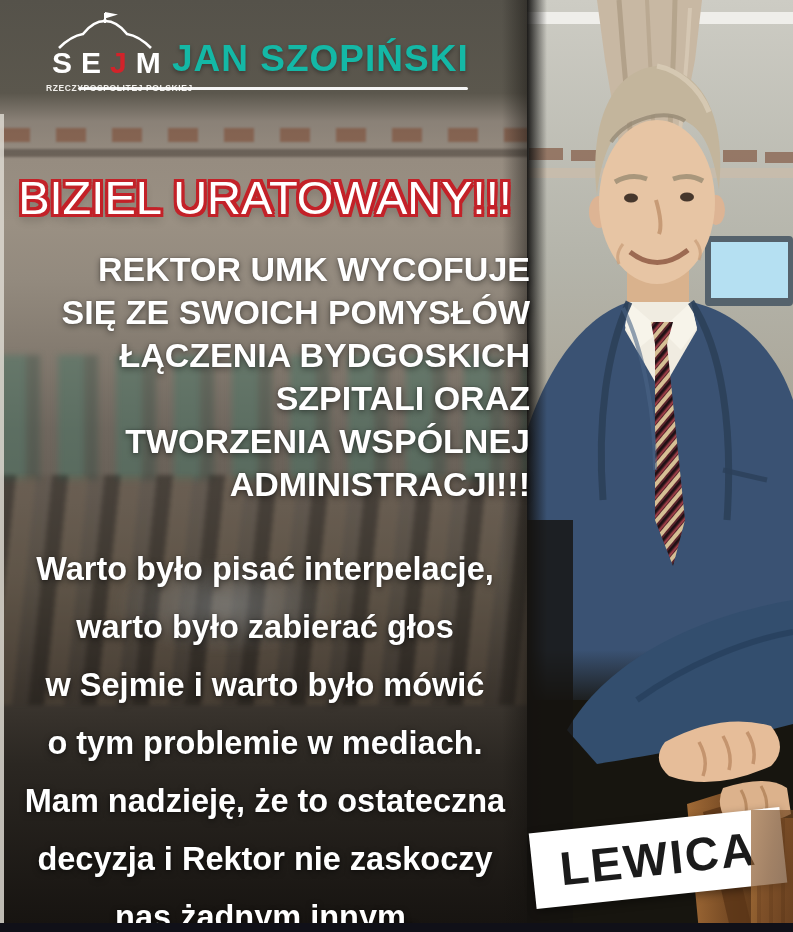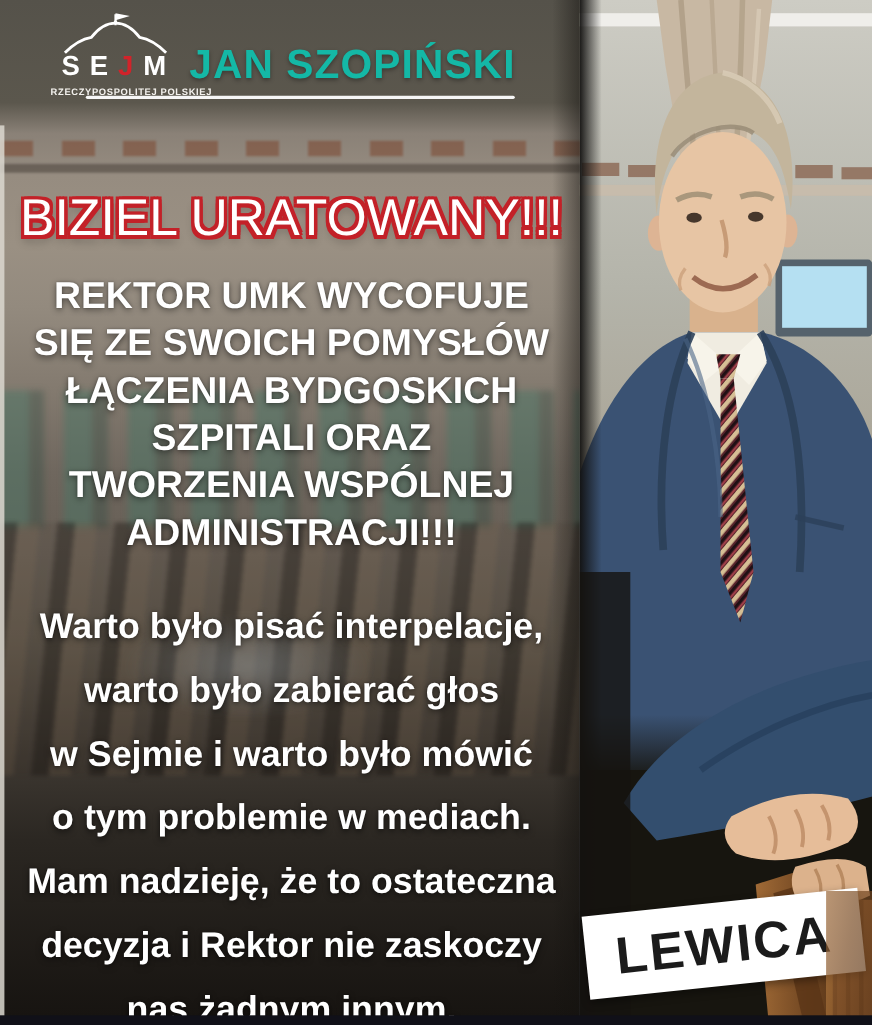--- a/index.html
+++ b/index.html
@@ -33,37 +33,37 @@
     background:linear-gradient(90deg, rgba(20,18,15,0) 0%, rgba(20,18,15,.55) 100%);}
   .left-sliver{position:absolute;left:0;top:114px;width:4px;height:818px;background:#dcd8d0;opacity:.85;}
   .bottom-bar{position:absolute;left:0;bottom:0;width:793px;height:9px;background:#101018;z-index:9;}
 
   
   .portrait{position:absolute;left:527px;top:0;width:266px;height:932px;display:block;}
 
   
   .logo{position:absolute;left:46px;top:10px;width:118px;text-align:center;z-index:5;}
   .logo-dome{display:block;margin:0 auto;}
-  .logo-word{color:#ffffff;font-weight:bold;font-size:25px;letter-spacing:9px;line-height:1;margin-top:-2px;text-indent:6px;}
+  .logo-word{color:#ffffff;font-weight:bold;font-size:30px;letter-spacing:9px;line-height:1;margin-top:-2px;text-indent:6px;}
   .logo-word .accent{color:#d2232a;}
   .logo-sub{color:#f2f0ec;font-size:8.5px;font-weight:bold;letter-spacing:.6px;margin-top:5px;white-space:nowrap;}
   .title{position:absolute;left:172px;top:38px;margin:0;color:#14b8a6;font-size:37px;font-weight:bold;letter-spacing:1px;z-index:5;
     text-shadow:0 2px 4px rgba(0,0,0,.35);text-align:center;}
   .rule{position:absolute;left:78px;top:87px;width:390px;height:3px;background:rgba(255,255,255,.95);border-radius:2px;z-index:5;}
   .subtitle{position:absolute;left:0;top:95px;width:515px;text-align:center;color:#f6f5f2;font-size:20px;font-weight:bold;
     letter-spacing:.5px;z-index:5;text-shadow:0 2px 3px rgba(0,0,0,.35);}
 
   
   .headline{position:absolute;left:0;top:170px;width:530px;margin:0;text-align:center;z-index:5;
     color:#ffffff;font-size:47px;font-weight:normal;letter-spacing:0;
     text-shadow:
       -3px -3px 0 #c32128, 3px -3px 0 #c32128, -3px 3px 0 #c32128, 3px 3px 0 #c32128,
       -3px 0 0 #c32128, 3px 0 0 #c32128, 0 -3px 0 #c32128, 0 3px 0 #c32128,
       0 6px 8px rgba(0,0,0,.25);}
-  .statement{position:absolute;left:0;top:248px;width:530px;text-align:center;z-index:5;
+  .statement{position:absolute;left:0;top:248px;width:530px;text-align:right;z-index:5;
     color:#ffffff;font-size:34px;font-weight:bold;line-height:43px;white-space:pre-line;
     text-shadow:0 2px 6px rgba(0,0,0,.45), 0 0 2px rgba(0,0,0,.3);}
   .message{position:absolute;left:0;top:540px;width:530px;text-align:center;z-index:5;
     color:#ffffff;font-size:32.5px;font-weight:bold;line-height:58px;white-space:pre-line;
     text-shadow:0 2px 6px rgba(0,0,0,.5), 0 0 2px rgba(0,0,0,.35);}
 
   
   .badge{position:absolute;left:532px;top:820px;width:252px;height:76px;background:#ffffff;
     transform:rotate(-6deg);display:flex;align-items:center;justify-content:center;z-index:7;
     box-shadow:0 3px 8px rgba(0,0,0,.4);}

